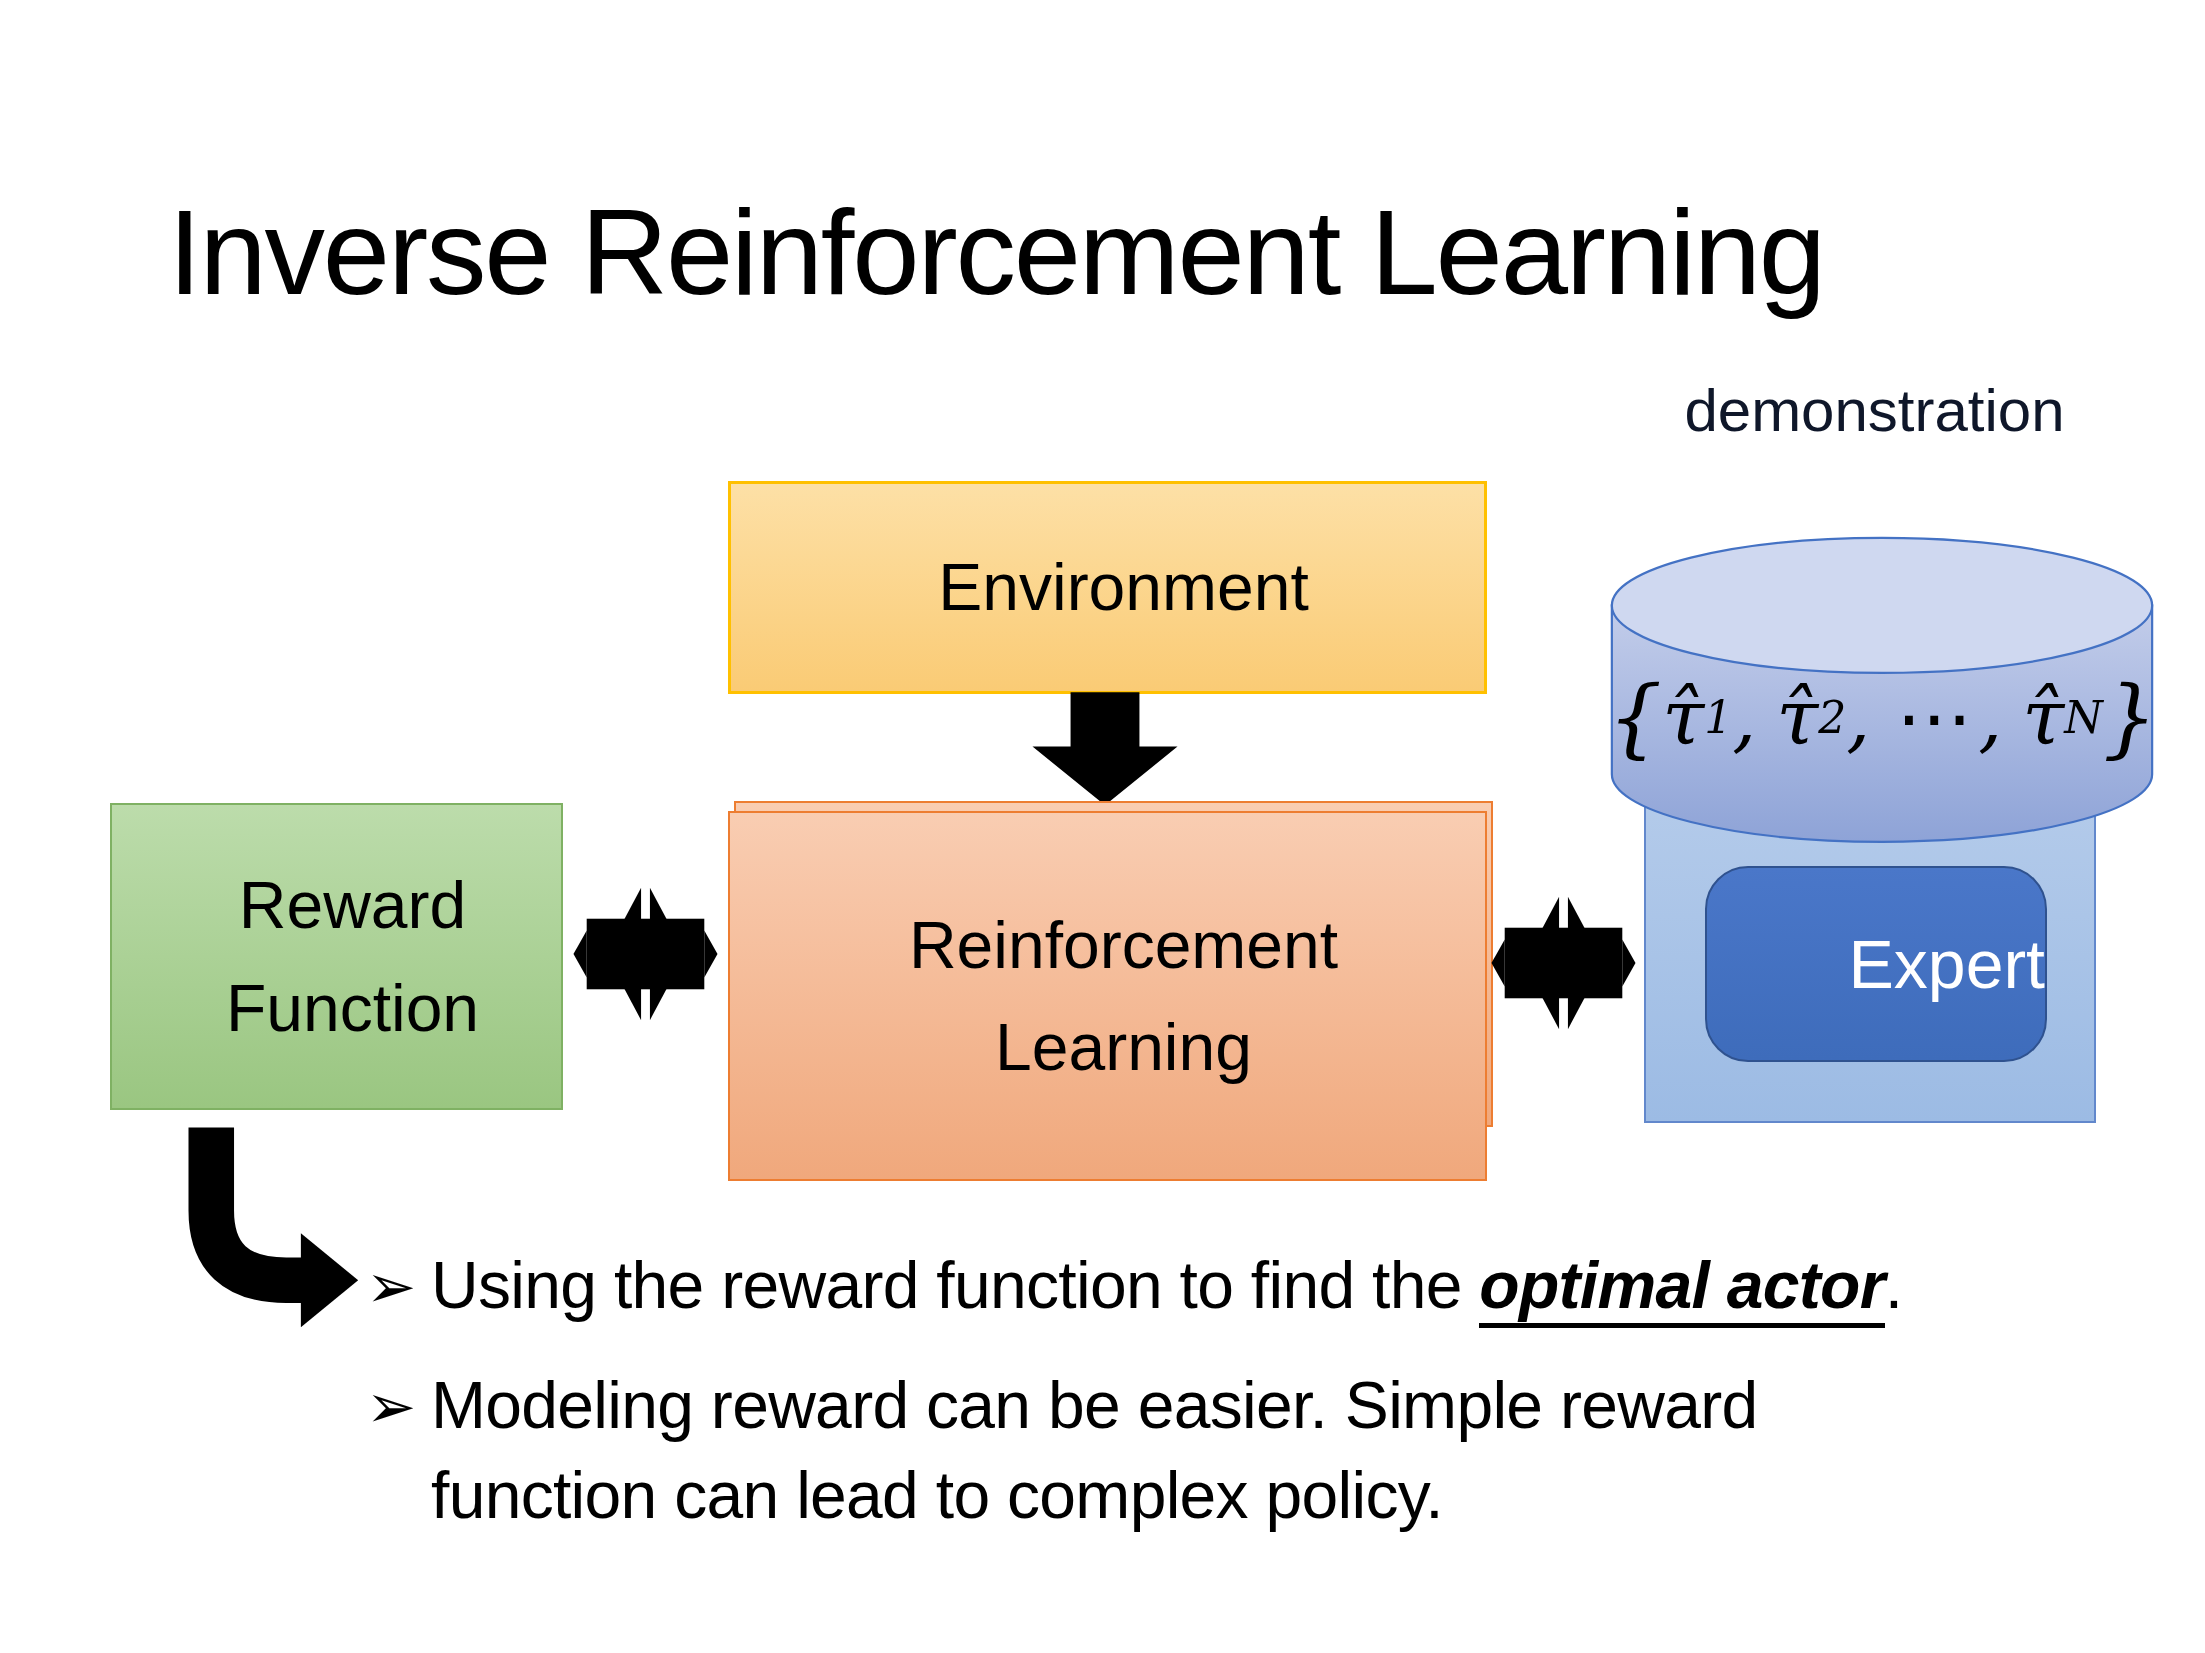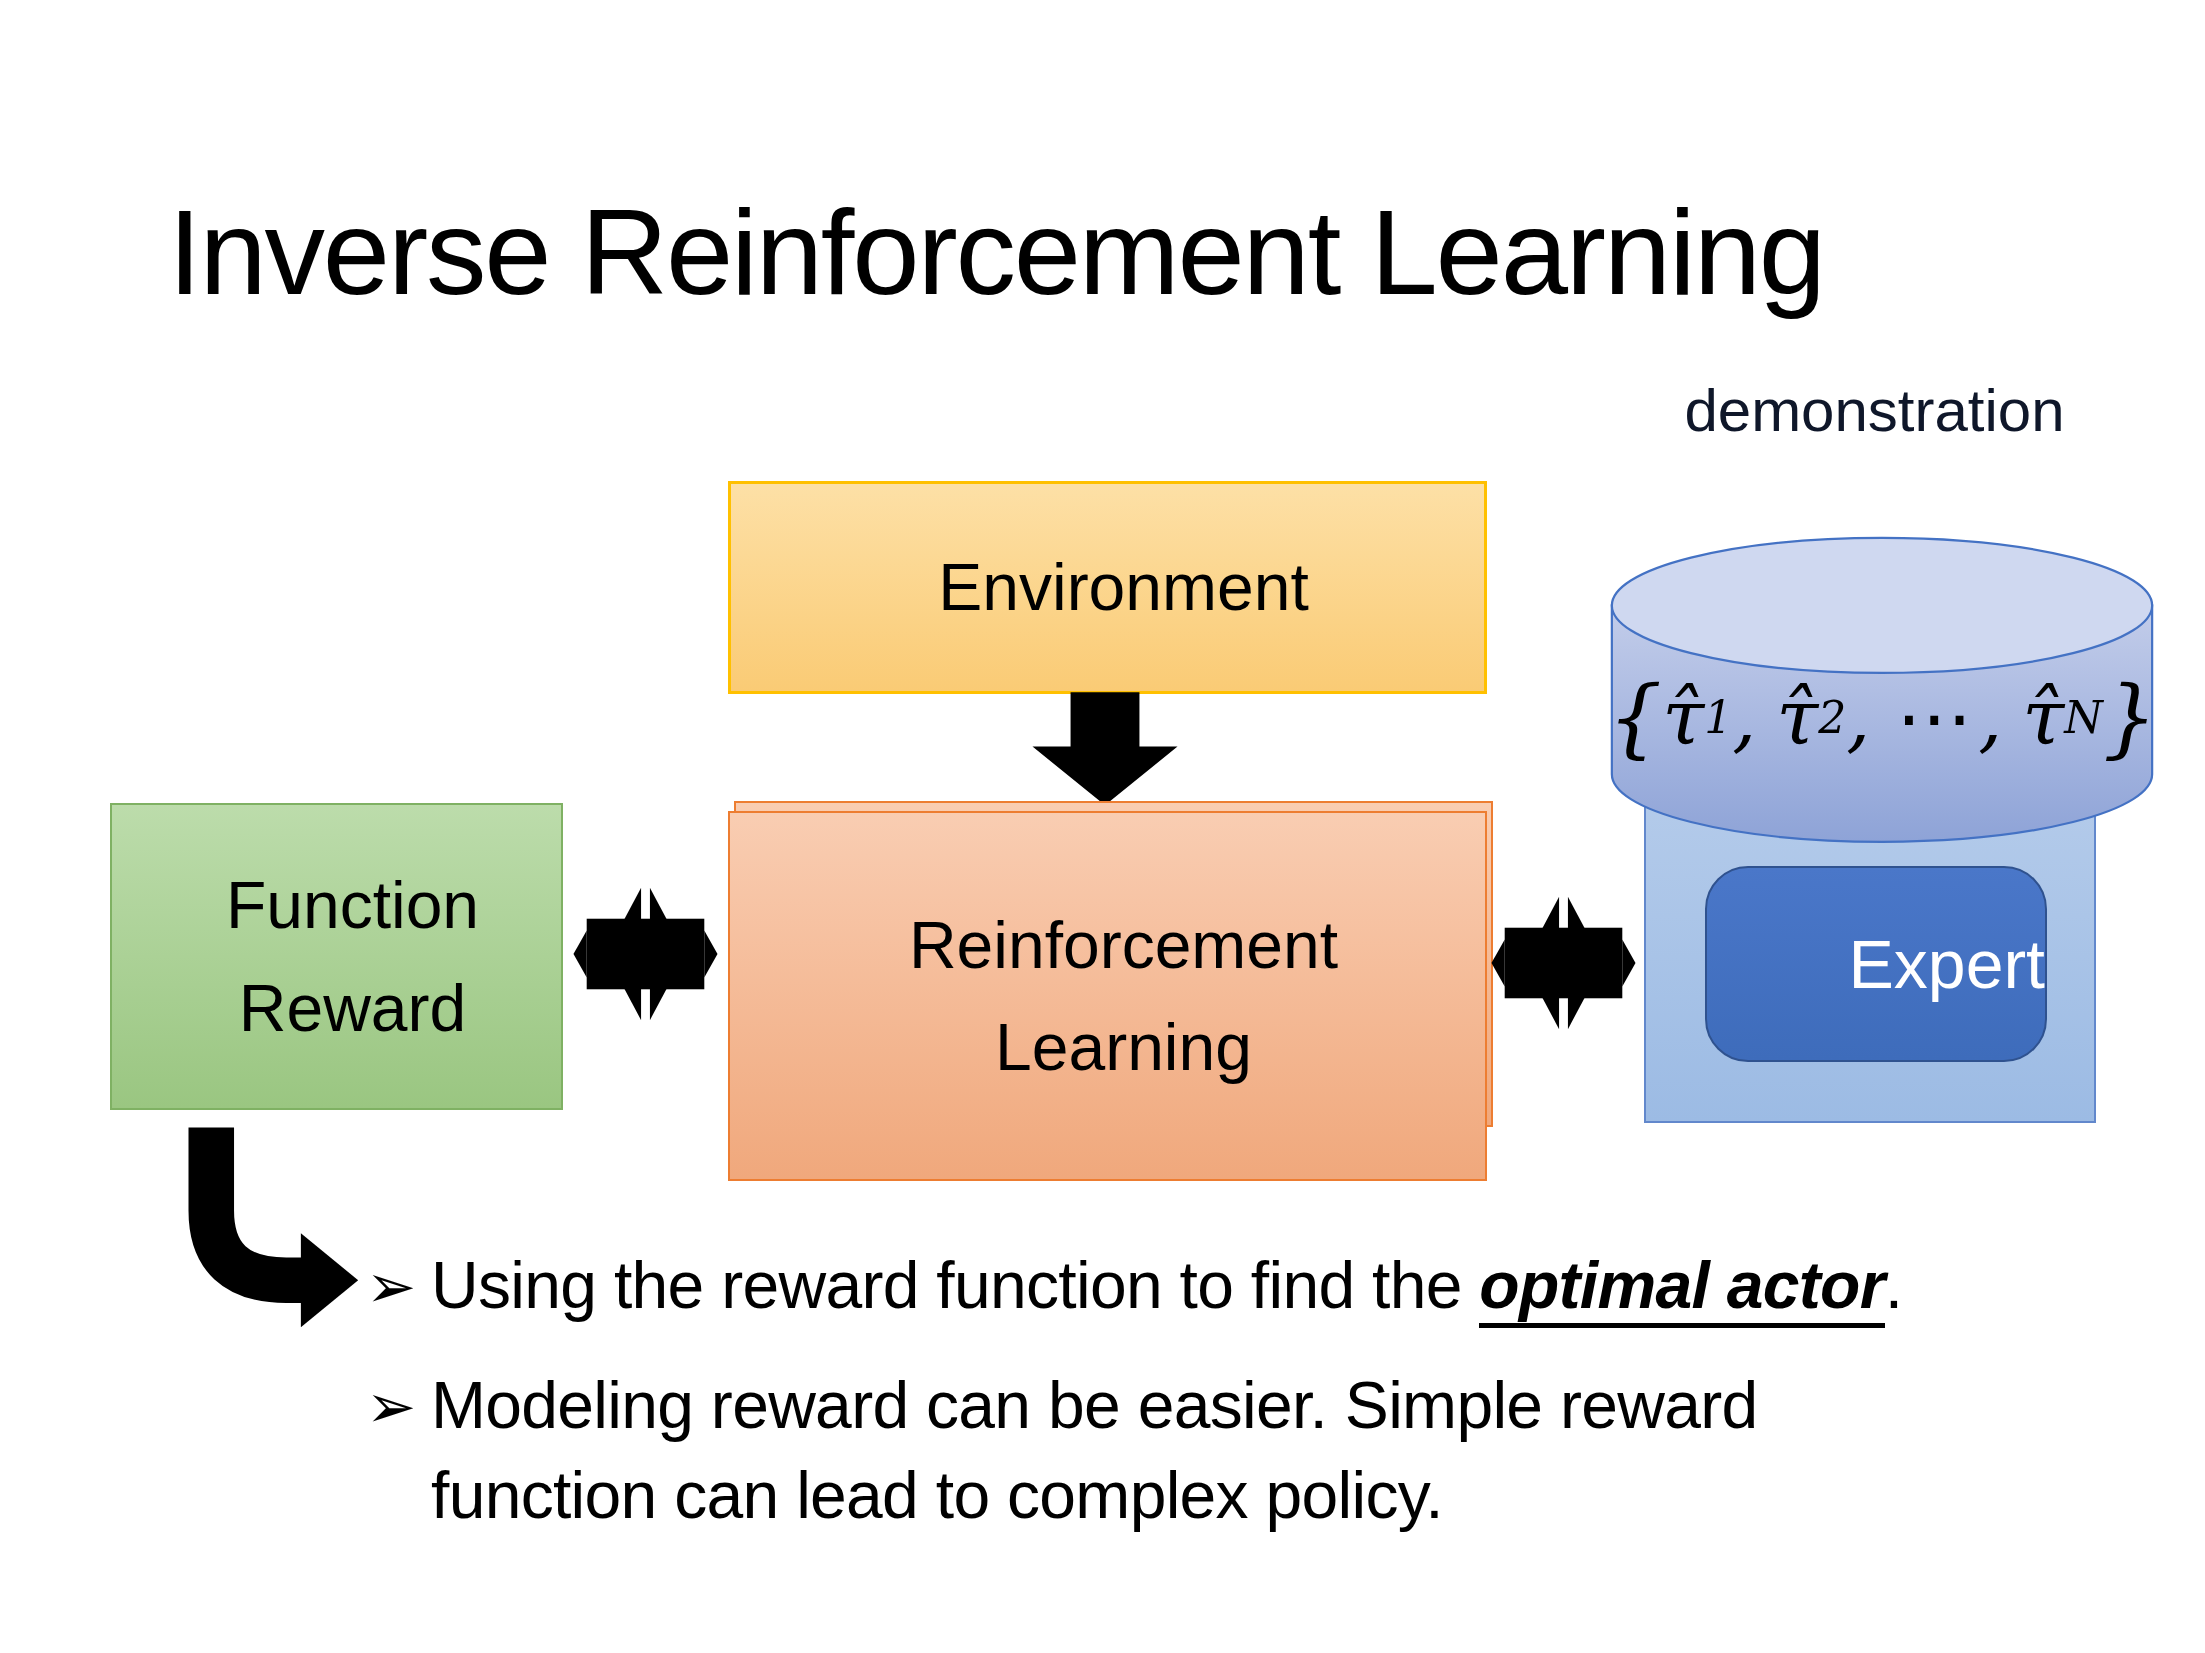--- a/index.html
+++ b/index.html
@@ -67,22 +67,22 @@
 
   <div class="abs box env-box">
     <span>Environment</span>
   </div>
 
   <svg class="abs" style="left:1031px;top:692px;" width="148" height="115" viewBox="0 0 202 156">
     <polygon points="54,0 148,0 148,74 200,74 101,154 2,74 54,74" fill="#000"></polygon>
   </svg>
 
   <div class="abs box reward-box">
+    <div>Reward</div>
     <div>Function</div>
-    <div>Reward</div>
   </div>
 
   <div class="abs rl-back"></div>
   <div class="abs box rl-box">
     <div>Reinforcement</div>
     <div>Learning</div>
   </div>
 
   <svg class="abs" style="left:572px;top:879px;" width="147" height="150" viewBox="0 0 200 204">
     <polygon points="94,12 94,192 46,102" fill="#000"></polygon>

